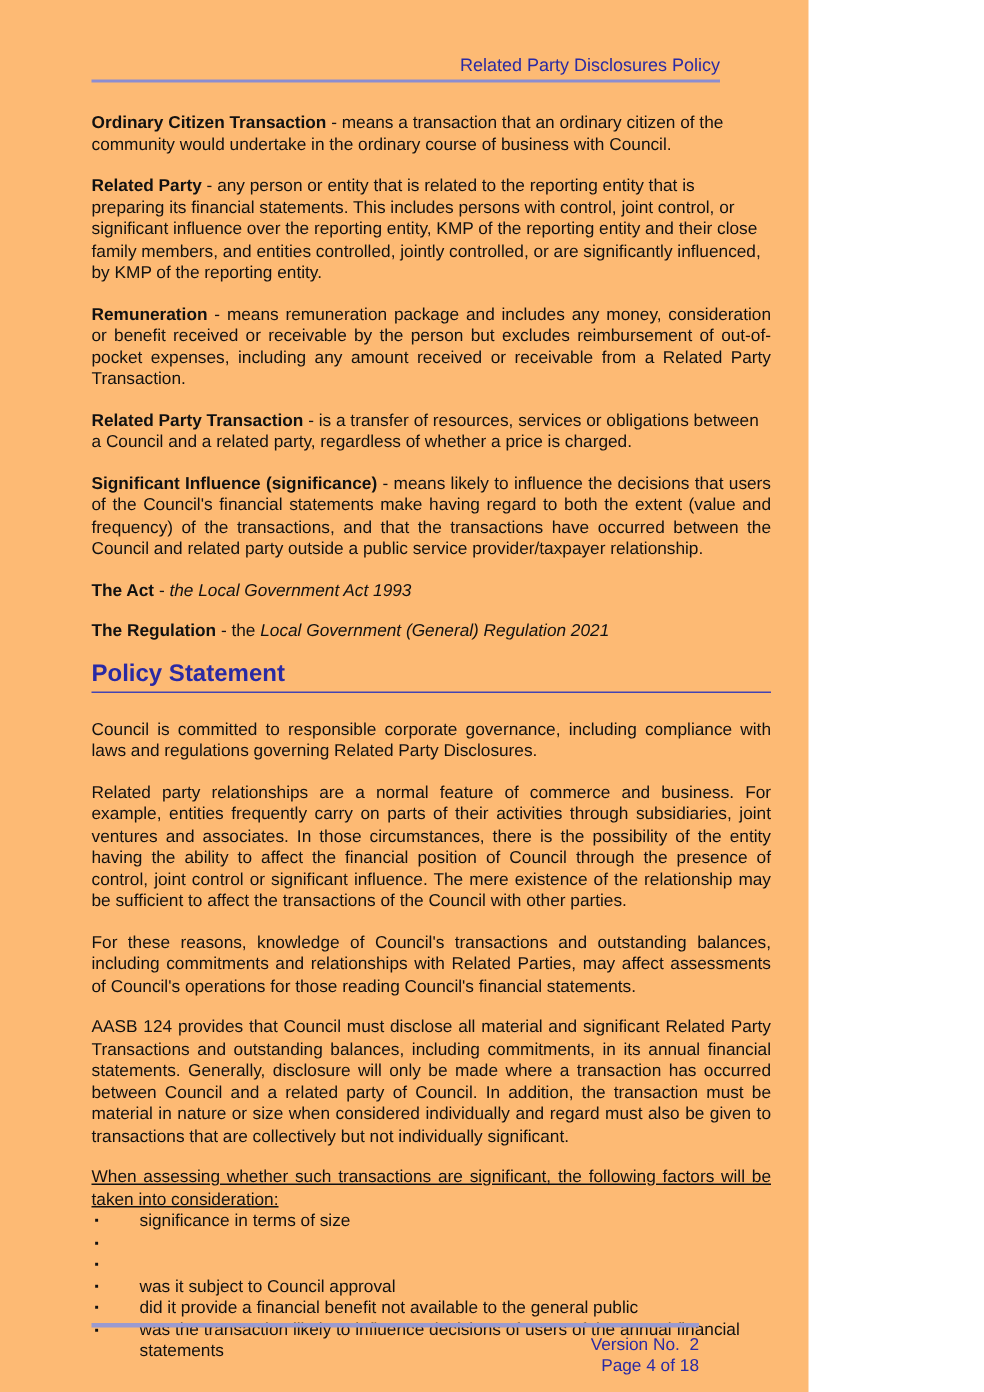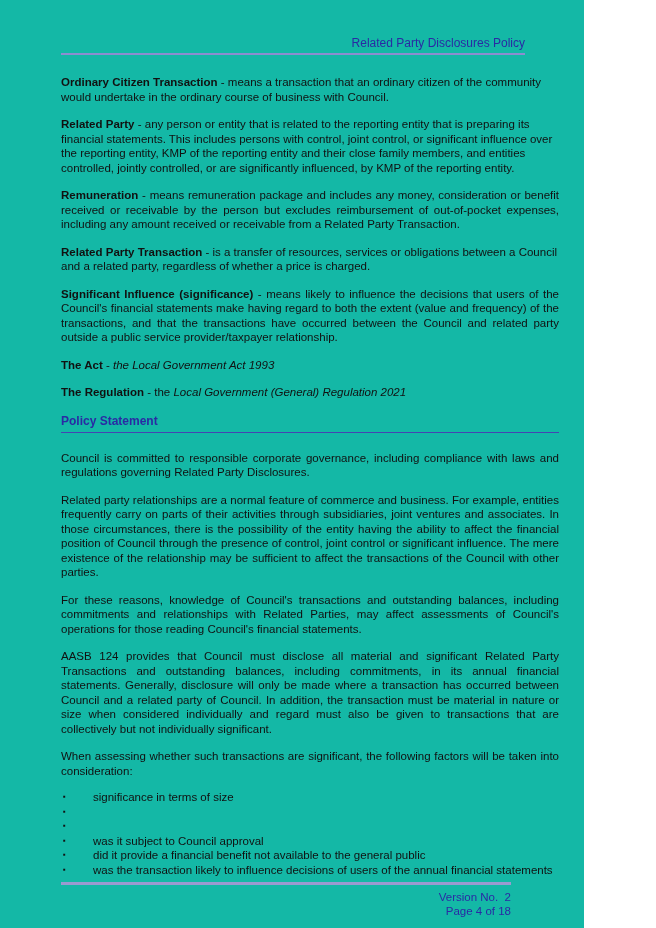--- a/index.html
+++ b/index.html
@@ -1,43 +1,43 @@
 <!DOCTYPE html>
 <html><head>
 <meta charset="utf-8">
 <style>
   html,body{margin:0;padding:0;background:#ffffff;}
   .page{
     position:relative;
-    width:584px;height:928px;
-    background:#14b8a6;
+    width:539px;height:928px;
+    background:#fdba74;
     font-family:"Liberation Sans", sans-serif;
     font-size:11.5px;
     color:#111111;
     overflow:hidden;
   }
   .doc-header{padding:36px 59px 0 61px;}
   .doc-header-title{
     text-align:right;
     color:#2a2aa4;
     font-size:12px;
     line-height:14px;
     padding-bottom:3px;
   }
   .doc-header-rule{border-bottom:2px solid #8d8dd0;}
   .doc-body{padding:20px 25px 0 61px;line-height:14.5px;}
   p.para{margin:0 0 13px 0;}
-  p.tight{margin-bottom:12px;}
+  p.tight{margin-bottom:0;text-decoration:underline;}
   .justify{text-align:justify;}
   .term{font-weight:bold;}
   .ital{font-style:italic;}
   .section-heading{
     color:#2a2aa4;
     font-weight:bold;
-    font-size:12px;
+    font-size:16px;
     line-height:14px;
     border-bottom:1.5px solid #4444b2;
     padding-bottom:4px;
     margin:14px 0 18px 0;
   }
   ul.factors{list-style:none;margin:0 0 13px 0;padding:0;}
   ul.factors li{display:flex;line-height:14.5px;}
   .bullet{
     flex:none;width:32px;
     font-size:8px;line-height:14.5px;

